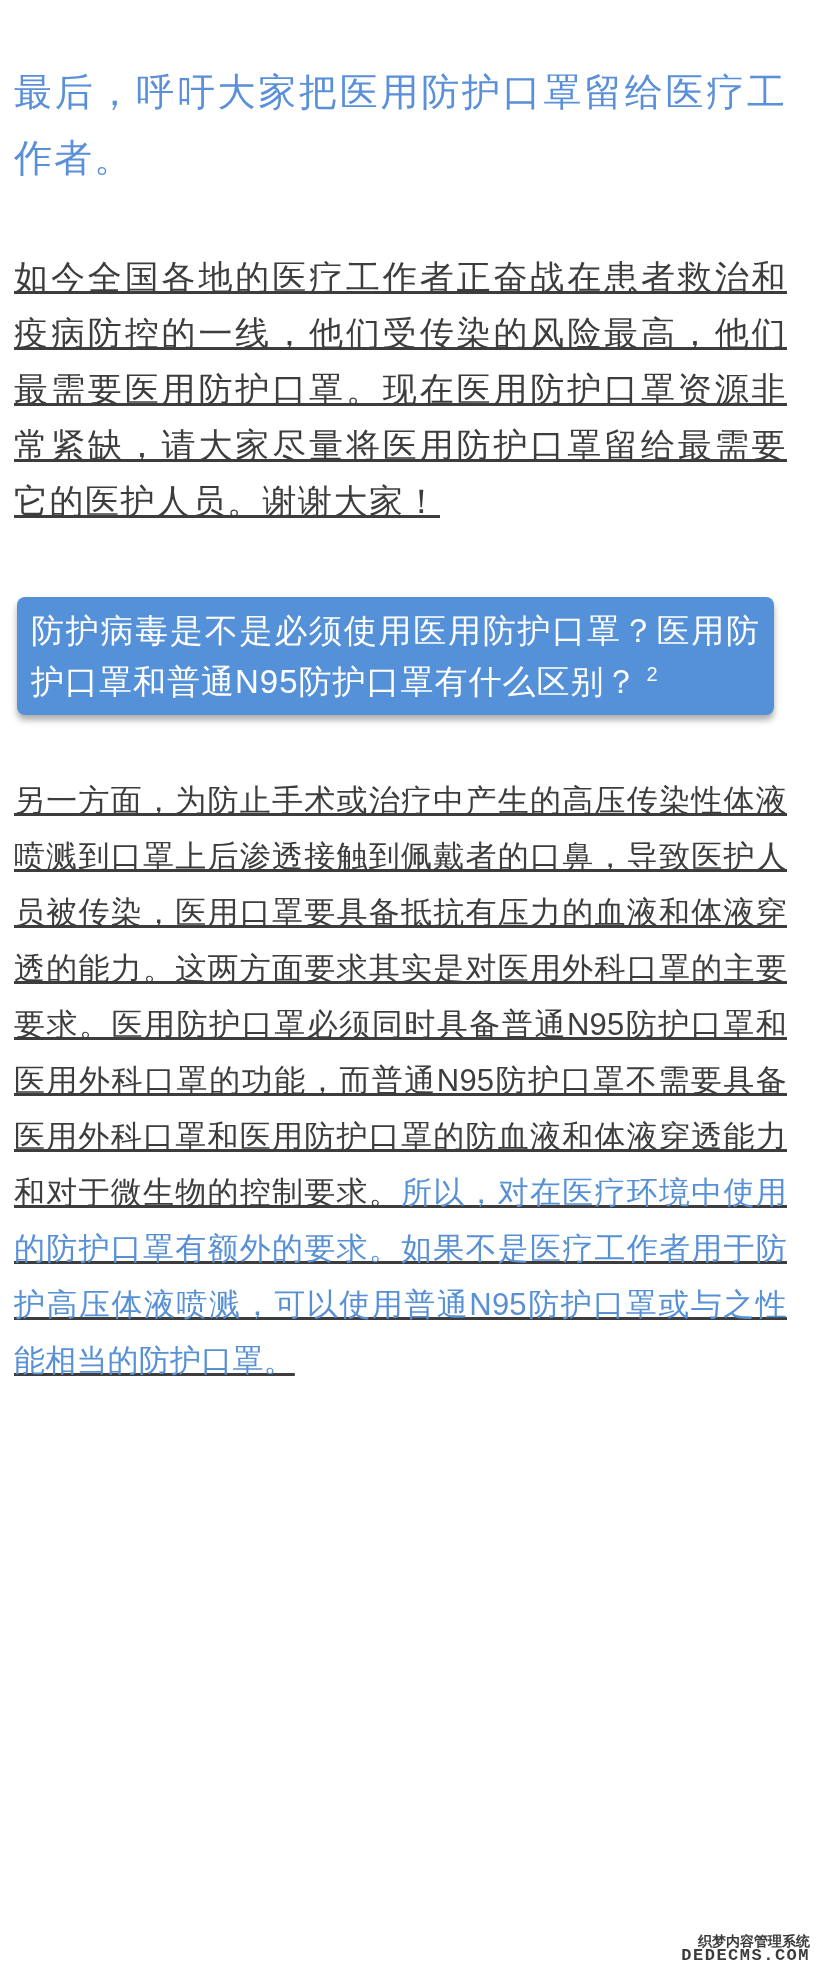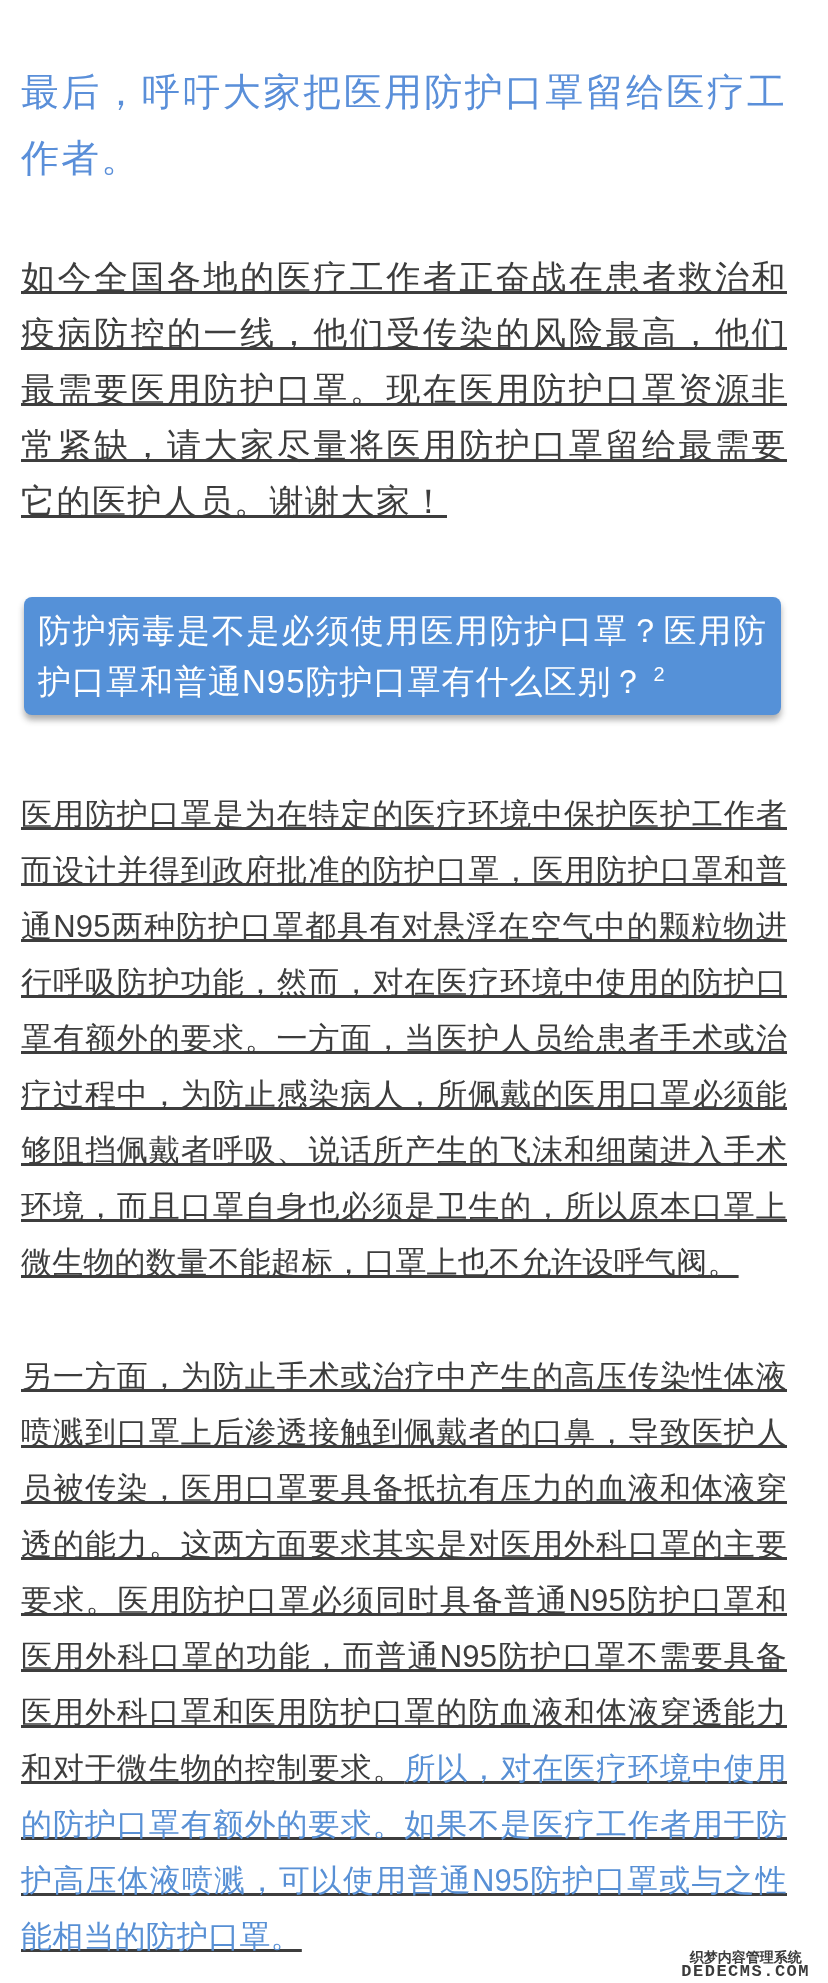--- a/index.html
+++ b/index.html
@@ -16,21 +16,21 @@
   body {
     width: 828px;
     height: 1983px;
     position: relative;
     overflow: hidden;
     font-family: "Liberation Sans", "DejaVu Sans", sans-serif;
   }
   .page {
     width: 820px;
     height: 1983px;
-    padding: 59px 33px 0 21px;
+    padding: 59px 33px 0 14px;
     position: relative;
   }
   .heading {
     color: var(--heading-blue);
     font-size: 38px;
     line-height: 66px;
     letter-spacing: 2px;
     font-weight: 500;
     text-align: justify;
   }
@@ -76,22 +76,22 @@
   .para3 {
     margin-top: 58px;
     font-size: 31px;
     line-height: 56px;
     letter-spacing: 0.2px;
   }
   .para3 .blue-run { color: var(--inline-blue); }
   .watermark {
     position: absolute;
     right: 10px;
-    bottom: 4px;
-    text-align: center;
+    bottom: 20px;
+    text-align: right;
     color: var(--watermark-text);
     font-weight: bold;
     text-shadow: -1px -1px 0 #fff, 1px -1px 0 #fff, -1px 1px 0 #fff, 1px 1px 0 #fff;
   }
   .watermark .wm-line1 {
     font-size: 14px;
     line-height: 15px;
     letter-spacing: 0px;
   }
   .watermark .wm-line2 {
@@ -105,21 +105,20 @@
 <body>
 
 <div class="page">
 
   <h1 class="heading">最后，呼吁大家把医用防护口罩留给医疗工作者。</h1>
 
   <p class="para para1">如今全国各地的医疗工作者正奋战在患者救治和疫病防控的一线，他们受传染的风险最高，他们最需要医用防护口罩。现在医用防护口罩资源非常紧缺，请大家尽量将医用防护口罩留给最需要它的医护人员。谢谢大家！</p>
 
   <div class="question-box"><span>防护病毒是不是必须使用医用防护口罩？医用防护口罩和普通N95防护口罩有什么区别？</span><sup>2</sup></div>
 
-  <p class="para para2">医用防护口罩是为在特定的医疗环境中保护医护工作者而设计并得到政府批准的防护口罩，医用防护口罩和普通N95两种防护口罩都具有对悬浮在空气中的颗粒物进行呼吸防护功能，然而，对在医疗环境中使用的防护口罩有额外的要求。一方面，当医护人员给患者手术或治疗过程中，为防止感染病人，所佩戴的医用口罩必须能够阻挡佩戴者呼吸、说话所产生的飞沫和细菌进入手术环境，而且口罩自身也必须是卫生的，所以原本口罩上微生物的数量不能超标，口罩上也不允许设呼气阀。</p>
 
   <p class="para para3"><span class="black-run">另一方面，为防止手术或治疗中产生的高压传染性体液喷溅到口罩上后渗透接触到佩戴者的口鼻，导致医护人员被传染，医用口罩要具备抵抗有压力的血液和体液穿透的能力。这两方面要求其实是对医用外科口罩的主要要求。医用防护口罩必须同时具备普通N95防护口罩和医用外科口罩的功能，而普通N95防护口罩不需要具备医用外科口罩和医用防护口罩的防血液和体液穿透能力和对于微生物的控制要求。</span><span class="blue-run">所以，对在医疗环境中使用的防护口罩有额外的要求。如果不是医疗工作者用于防护高压体液喷溅，可以使用普通N95防护口罩或与之性能相当的防护口罩。</span></p>
 
   <div class="watermark">
     <div class="wm-line1">织梦内容管理系统</div>
     <div class="wm-line2">DEDECMS.COM</div>
   </div>
 
 </div>
 

